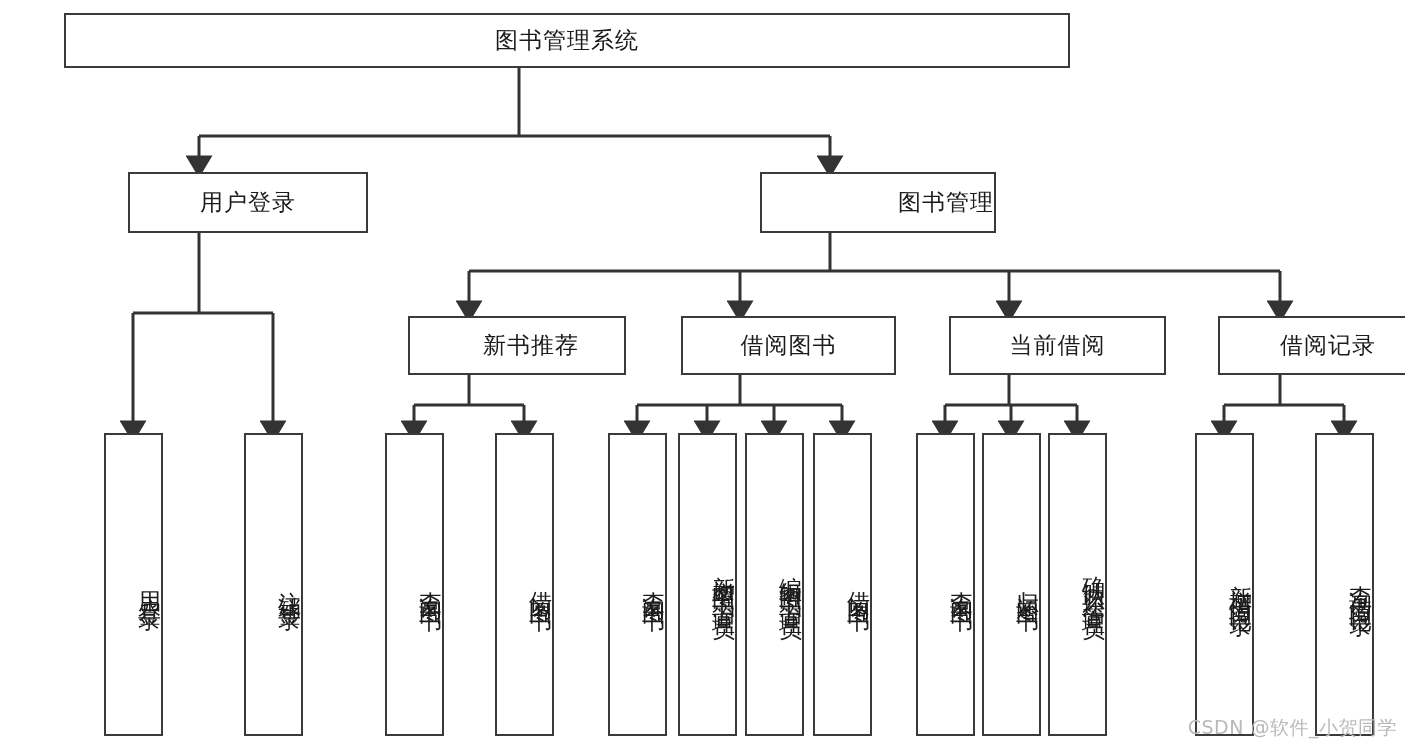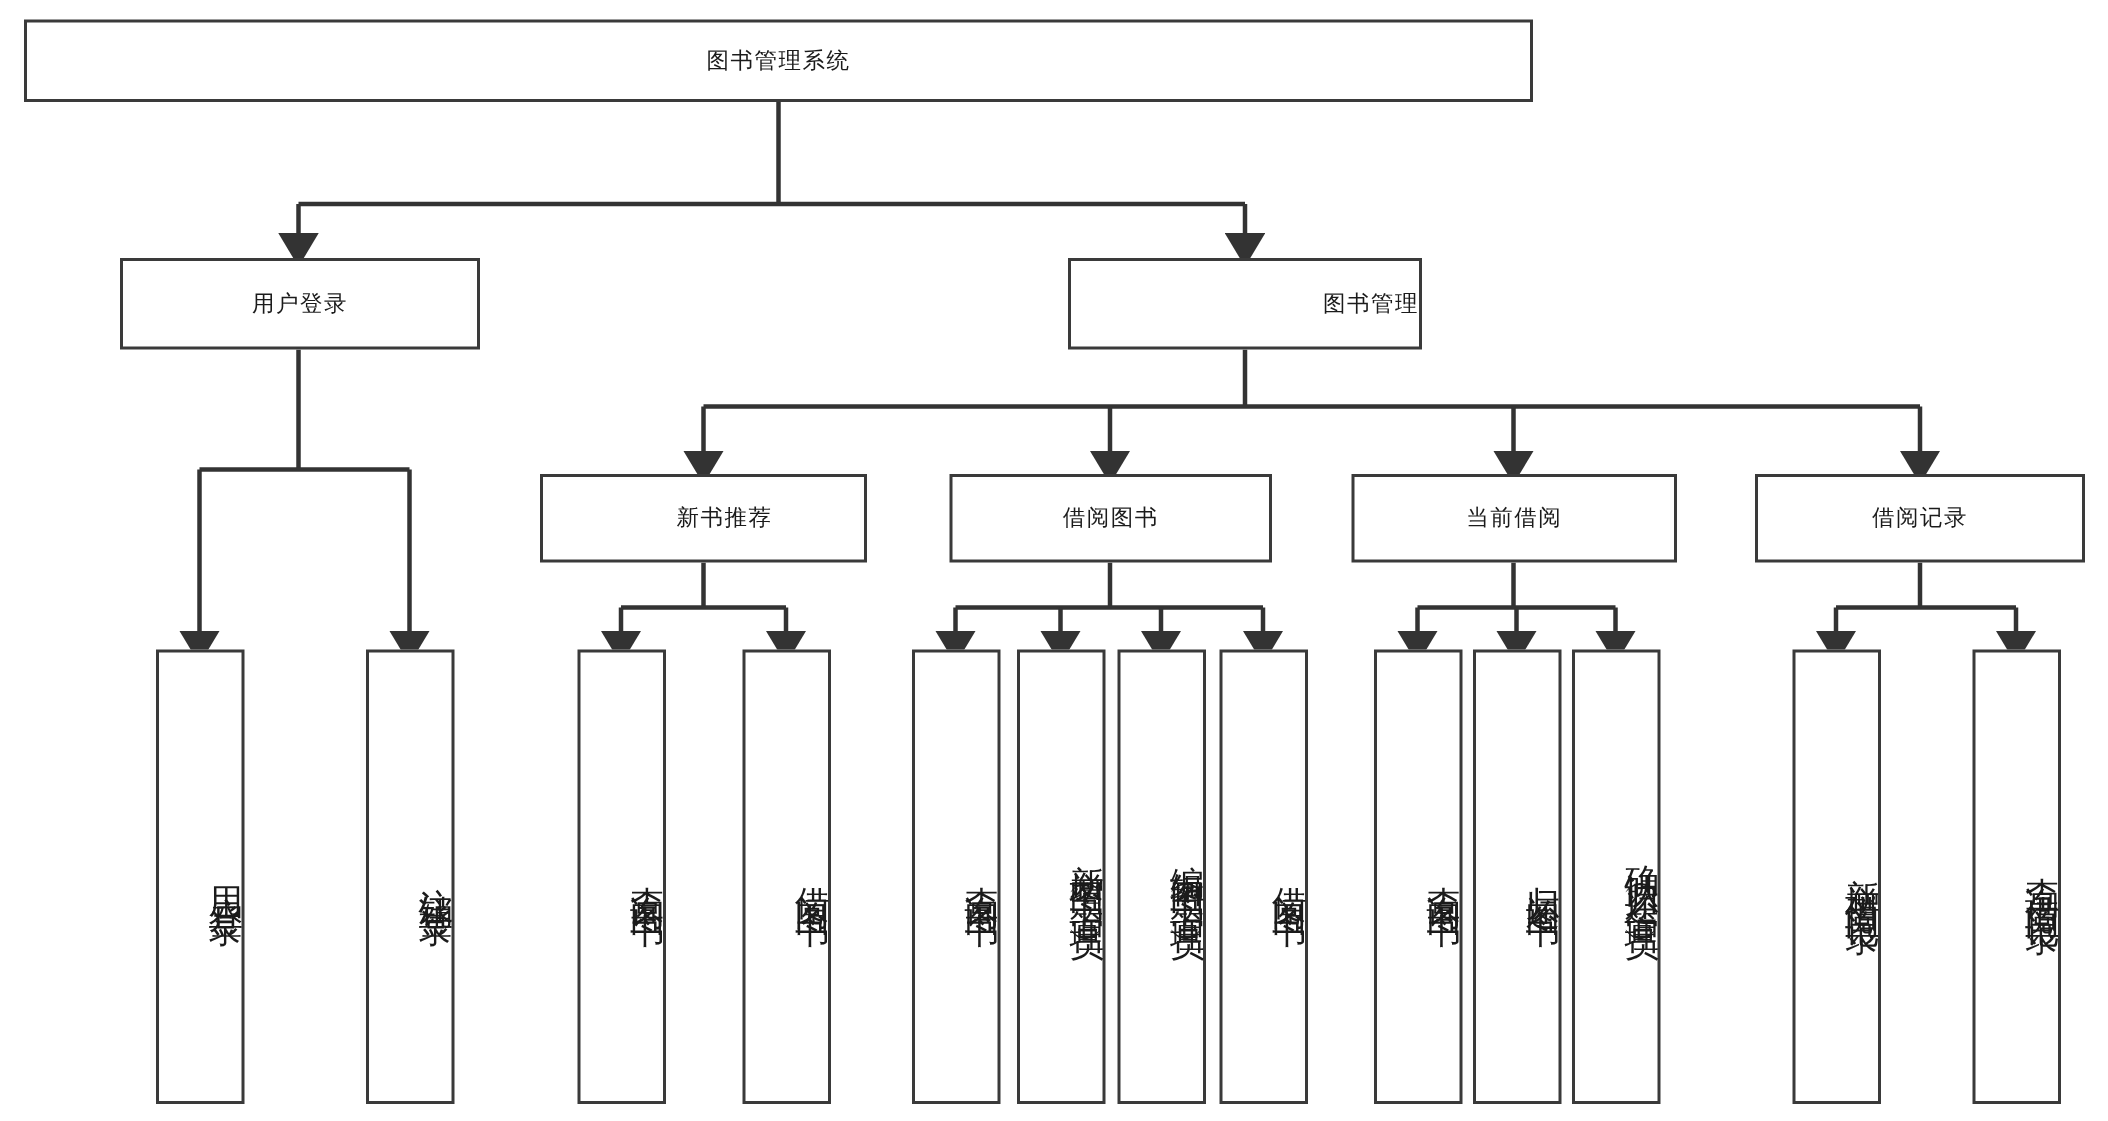--- a/index.html
+++ b/index.html
@@ -29,23 +29,24 @@
     position: absolute;
     box-sizing: border-box;
     background: #ffffff;
     border: 2.5px solid #3a3a3a;
     display: flex;
     align-items: center;
     justify-content: center;
     color: #1b1b1b;
   }
   .node.horizontal {
-    font-size: 15px;
+    font-size: 23px;
     letter-spacing: 1px;
     line-height: 1.1;
+    margin-left: 48px;
   }
   .node.vertical {
     writing-mode: vertical-rl;
     text-orientation: upright;
     font-size: 23px;
     letter-spacing: 6px;
     line-height: 1.0;
     padding-top: 4px;
     padding-bottom: 4px;
     align-items: flex-start;
@@ -199,14 +200,15 @@
   </div>
 
   <div class="node vertical" style="left:1195px; top:433px; width:59px; height:303px;">
     <span class="vlabel">新增借阅记录</span>
   </div>
 
   <div class="node vertical" style="left:1315px; top:433px; width:59px; height:303px;">
     <span class="vlabel">查询借阅记录</span>
   </div>
 
+  <div id="watermark">CSDN @软件_小贺同学</div>
 
 </div>
 
 </body></html>

